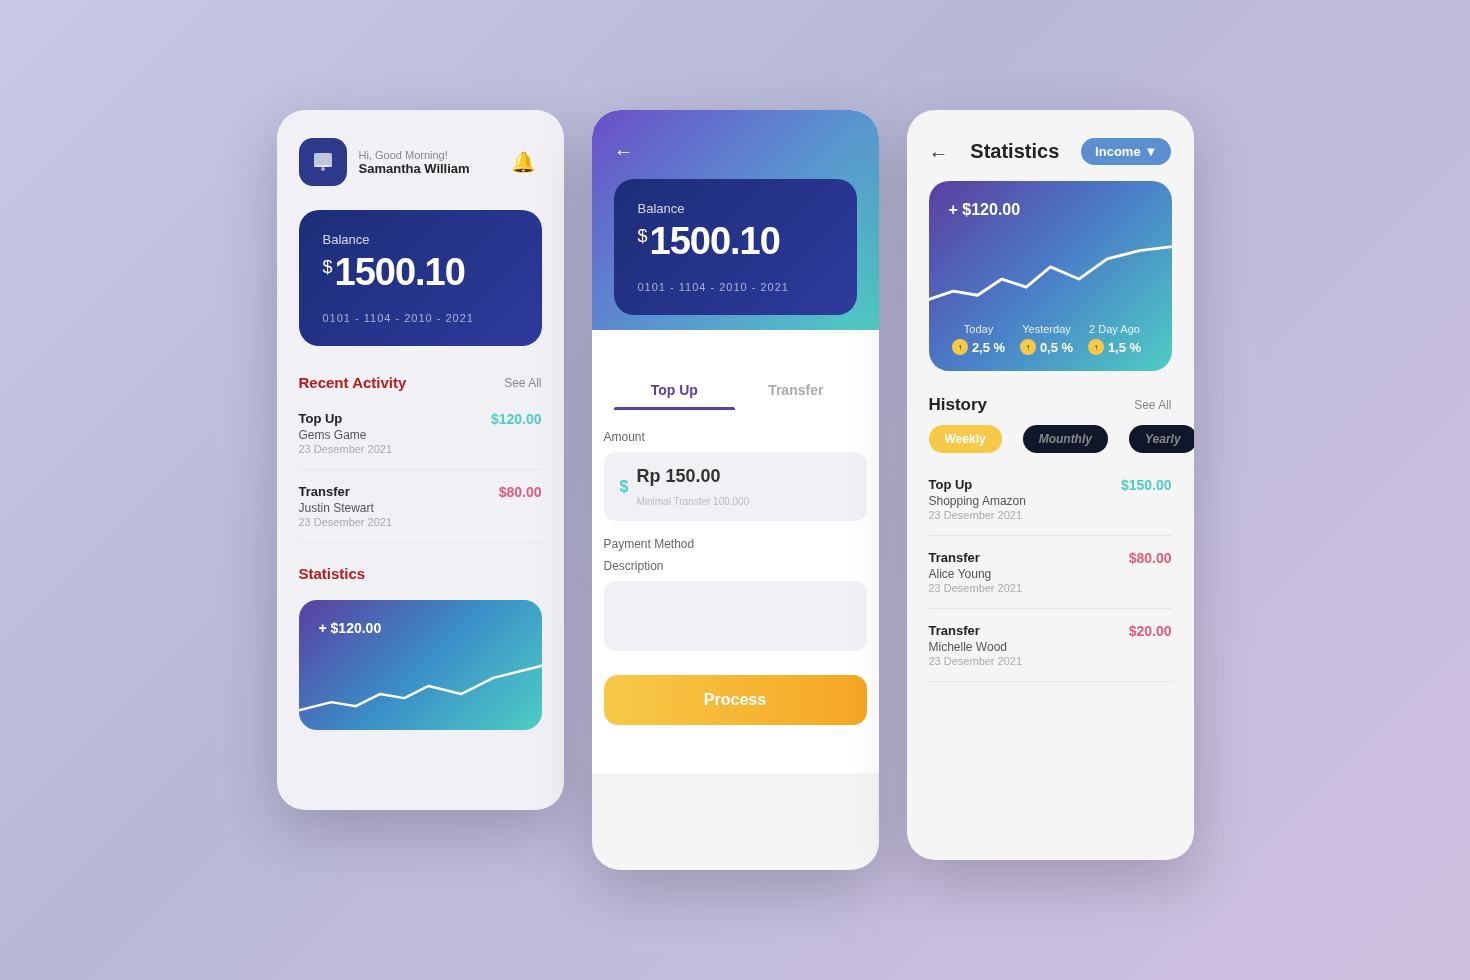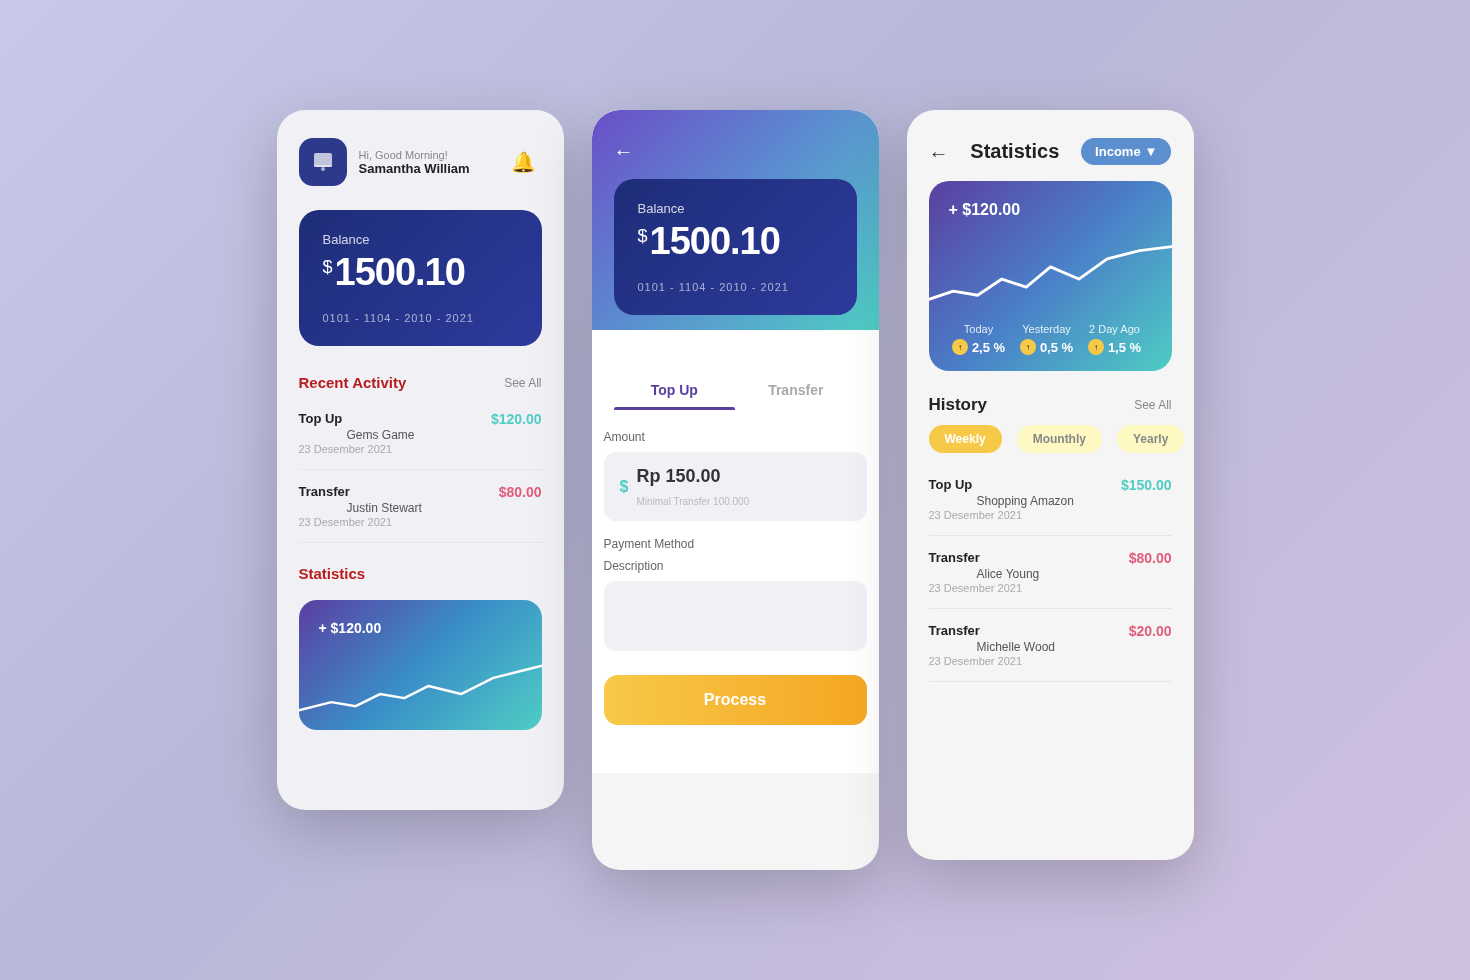--- a/index.html
+++ b/index.html
@@ -148,21 +148,20 @@
     .activity-type {
       font-size: 13px;
       font-weight: 700;
       color: #222;
       margin-bottom: 2px;
     }
 
     .activity-name {
       font-size: 12px;
       color: #555;
-      margin-left: 48px;
     }
 
     .activity-date {
       font-size: 11px;
       color: #aaa;
       margin-top: 1px;
     }
 
     .activity-row {
       display: flex;
@@ -446,40 +445,41 @@
     }
 
     .s3-history-title {
       font-size: 17px;
       font-weight: 700;
       color: #222;
     }
 
     .s3-filter-tabs {
       display: flex;
-      gap: 15px;
+      gap: 21px;
       padding: 0 22px 14px;
     }
 
     .filter-tab {
       padding: 7px 16px;
       border-radius: 20px;
       font-size: 12px;
       font-weight: 600;
       cursor: pointer;
     }
 
     .filter-tab.active {
       background: #f7c948;
       color: white;
     }
 
     .filter-tab.inactive {
-      background: #fef9c3;
+      background: #0f172a;
       color: #888;
+      font-style: italic;
     }
 
     .s3-history-item {
       padding: 10px 22px;
     }
 
     .history-row {
       display: flex;
       justify-content: space-between;
       align-items: flex-start;

